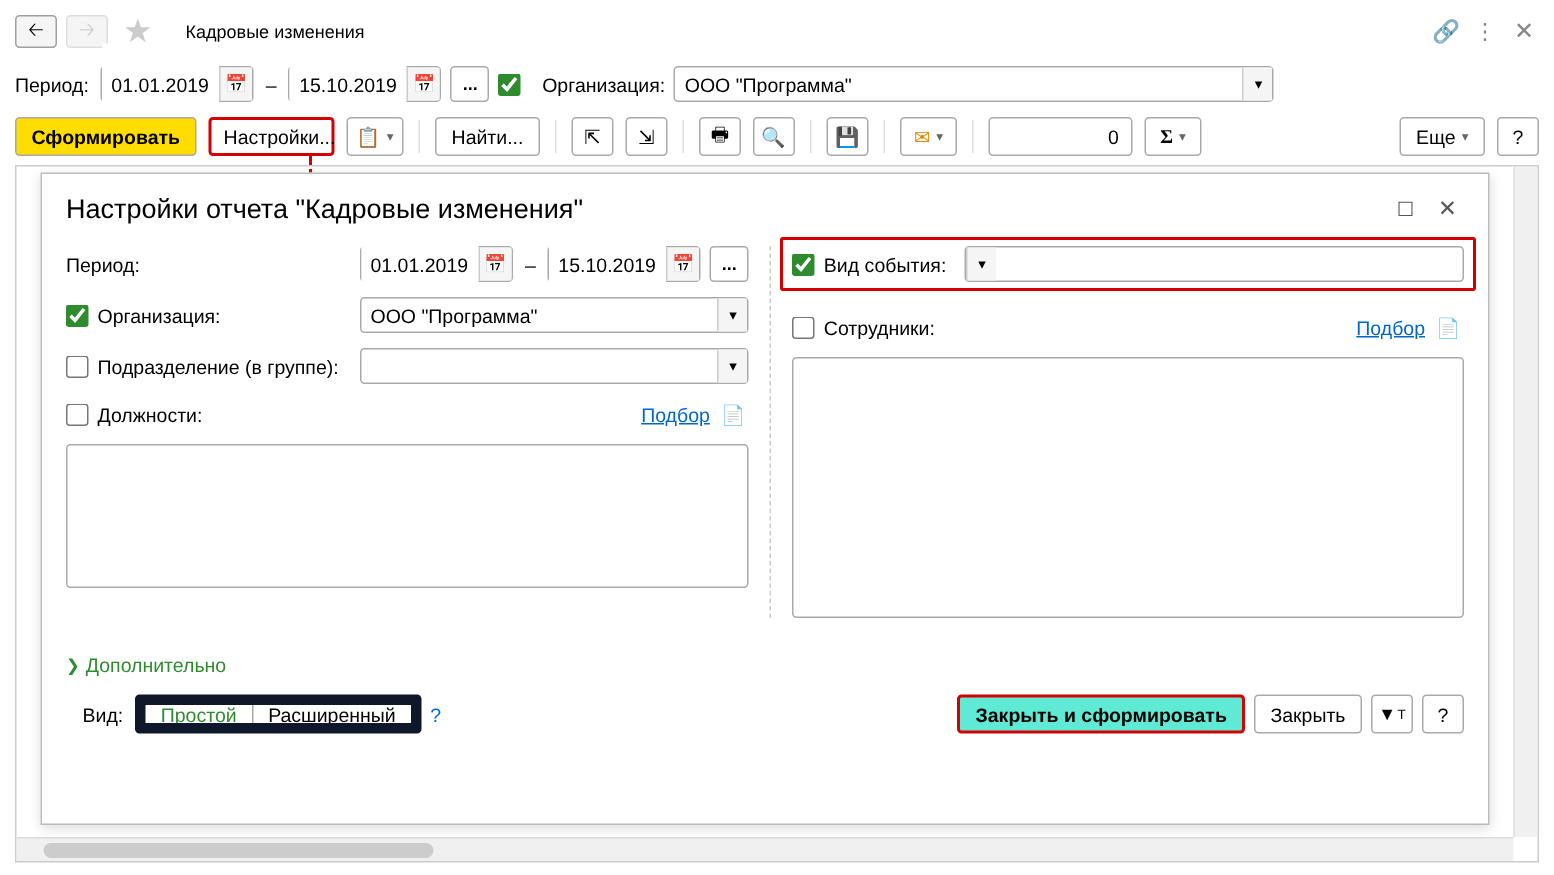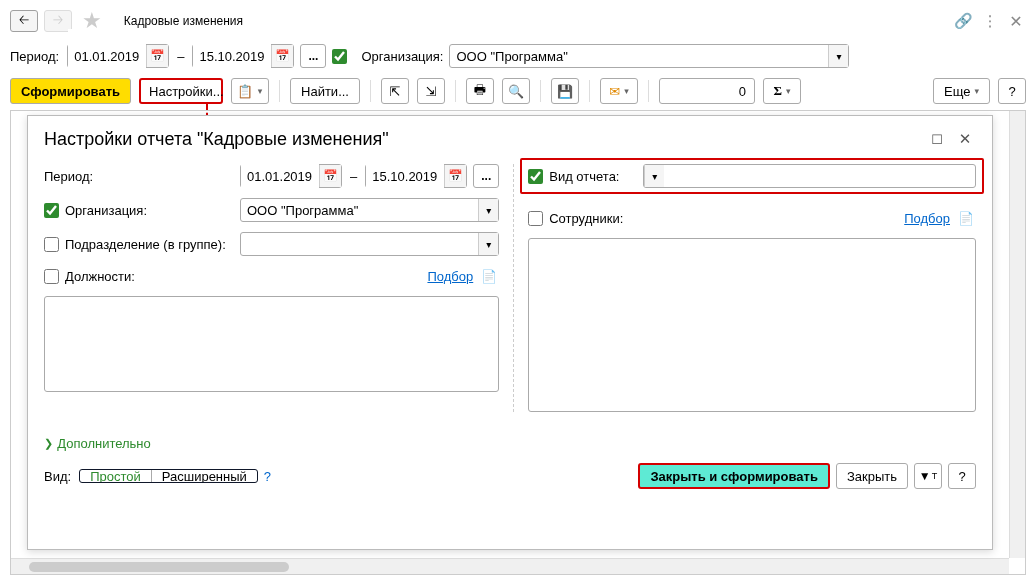--- a/index.html
+++ b/index.html
@@ -72,22 +72,22 @@
 
     .textarea { border: 1px solid #aaa; border-radius: 3px; height: 96px; }
     .textarea.tall { height: 174px; }
 
     .highlight-event-row { border: 2px solid #d40000; padding: 4px 6px; margin: -6px -8px 4px -8px; border-radius: 2px; }
 
     .dlg-footer1 { margin-top: 24px; }
     .more-link { color: #2e8b2e; cursor: pointer; font-size: 13px; display: flex; align-items: center; gap: 4px; }
 
     .dlg-footer2 { display: flex; align-items: center; gap: 6px; margin-top: 12px; font-size: 13px; }
-    .view-label { margin-right: 2px; }
-    .btn-segment { border: 1px solid #0f172a; border-radius: 3px; overflow: hidden; display: flex; height: 14px; }
+    .view-label { margin-right: 2px; margin-left: 11px; }
+    .btn-segment { border: 7px solid #0f172a; border-radius: 3px; overflow: hidden; display: flex; height: 26px; }
     .seg { padding: 0 10px; display: flex; align-items: center; cursor: pointer; }
     .seg.active { color: #2e8b2e; }
     .seg + .seg { border-left: 1px solid #aaa; }
     .q-link { color: #0066cc; cursor: pointer; }
 
     .btn-close-form { background: #5eead4; font-weight: bold; border: 2px solid #d40000 !important; }
   </style>
 </head>
 <body>
 
@@ -236,21 +236,21 @@
           </div>
           <div class="textarea"></div>
         </div>
 
         <div class="dlg-divider"></div>
 
         <div class="dlg-col">
           <div class="highlight-event-row">
             <div class="fld-row">
               <input type="checkbox" class="chk chk-green" checked="" style="">
-              <span style="width:88px">Вид отчета:</span>
+              <span style="width:88px">Вид события:</span>
               <div class="sel-field">
                 <div class="dd-btn">▾</div>
               </div>
             </div>
           </div>
 
           <div class="fld-row">
             <div class="fld-label short">
               <input type="checkbox" class="chk" style="">
               <span>Сотрудники:</span>

